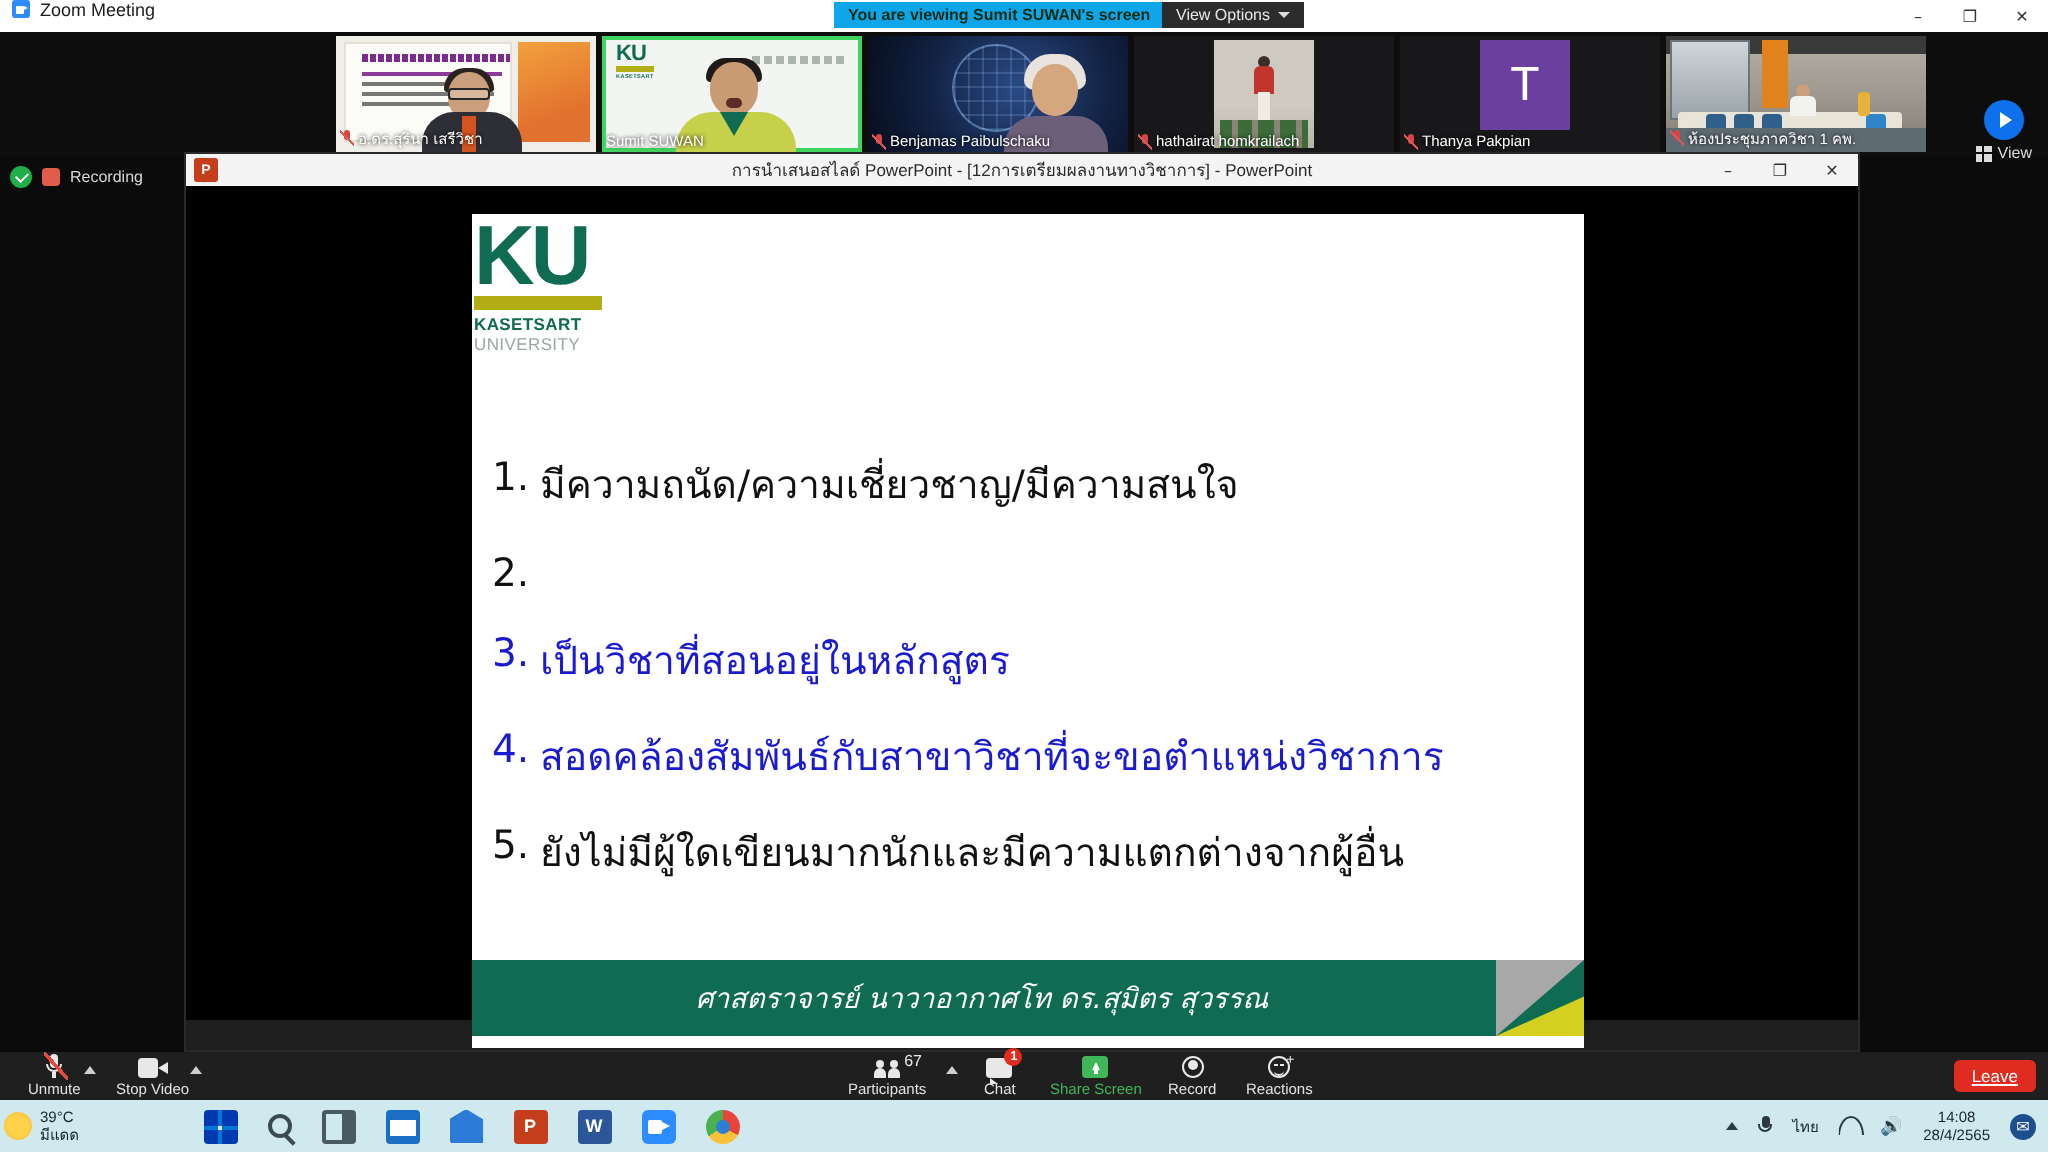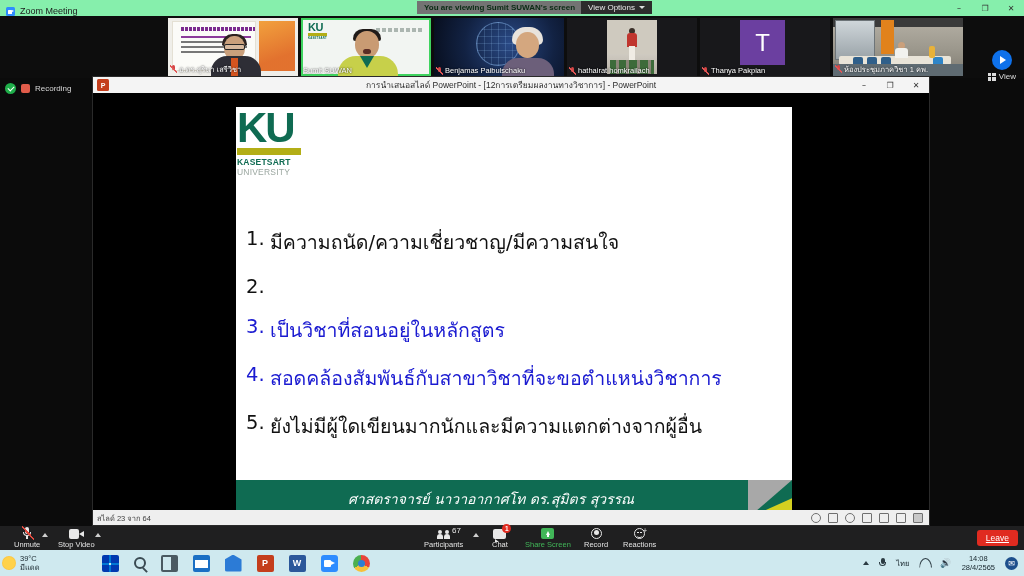--- a/index.html
+++ b/index.html
@@ -7,21 +7,21 @@
     width: 1024px; height: 576px;
     font-family: "Liberation Sans", sans-serif;
     overflow: hidden;
     background: #000;
   }
   #screen { position: relative; width: 1024px; height: 576px; background:#0b0b0b; }
 
   
   .zoom-titlebar {
     position:absolute; left:0; top:0; width:1024px; height:16px;
-    background:#86efac; display:flex; align-items:flex-end;
+    background:#ffffff; display:flex; align-items:flex-start;
     font-size:9px; color:#1b1b1b;
   }
   .zoom-titlebar .zicon {
     width:9px; height:9px; margin:0 5px 0 6px; border-radius:1.5px;
     background:#2d8cff; position:relative; flex:0 0 auto;
   }
   .zoom-titlebar .zicon:after{
     content:""; position:absolute; left:1.5px; top:2.5px; width:4px; height:4px;
     background:#fff; border-radius:0.5px;
   }
@@ -33,21 +33,21 @@
   .zoom-titlebar .ztitle { flex:1 1 auto; }
   .win-btns { display:flex; height:16px; }
   .win-btn {
     width:26px; height:16px; display:flex; align-items:center; justify-content:center;
     font-size:8px; color:#333; font-family:"DejaVu Sans", sans-serif;
   }
 
   
   .viewing-banner {
     position:absolute; top:1px; left:417px; height:13px;
-    background:#737373; color:#0a2b14;
+    background:#0ea5e9; color:#0a2b14;
     font-size:8px; font-weight:bold; padding:0 7px;
     display:flex; align-items:center; letter-spacing:0;
   }
   .view-options {
     position:absolute; top:1px; left:581px; height:13px;
     background:#2c2c2c; color:#e8e8e8; font-size:8px;
     padding:0 7px; display:flex; align-items:center; gap:4px;
   }
   .caret-d { width:0;height:0;border-left:3px solid transparent;border-right:3px solid transparent;border-top:3px solid #dcdcdc; }
 
@@ -555,32 +555,20 @@
           <div class="ftext">ศาสตราจารย์ นาวาอากาศโท ดร.สุมิตร สุวรรณ</div>
           <div class="footer-tri">
             <div class="grey"></div>
               <div class="yellow"></div>
           </div>
         </div>
 
       </div>
     </div>
 
-    <div class="ppt-statusbar">
-      <span>สไลด์ 23 จาก 64</span>
-      <div class="ppt-viewicons">
-        <span class="vicon round"></span>
-        <span class="vicon"></span>
-        <span class="vicon round"></span>
-        <span class="vicon"></span>
-        <span class="vicon"></span>
-        <span class="vicon"></span>
-        <span class="vicon sel"></span>
-      </div>
-    </div>
   </div>
 
   <div class="zoom-toolbar">
 
     <div class="tb-item" style="left:14px">
       <span class="ic">
           <span class="mic-ic">
         <span class="cap"></span>
             <span class="arc"></span>
             <span class="stem"></span>

